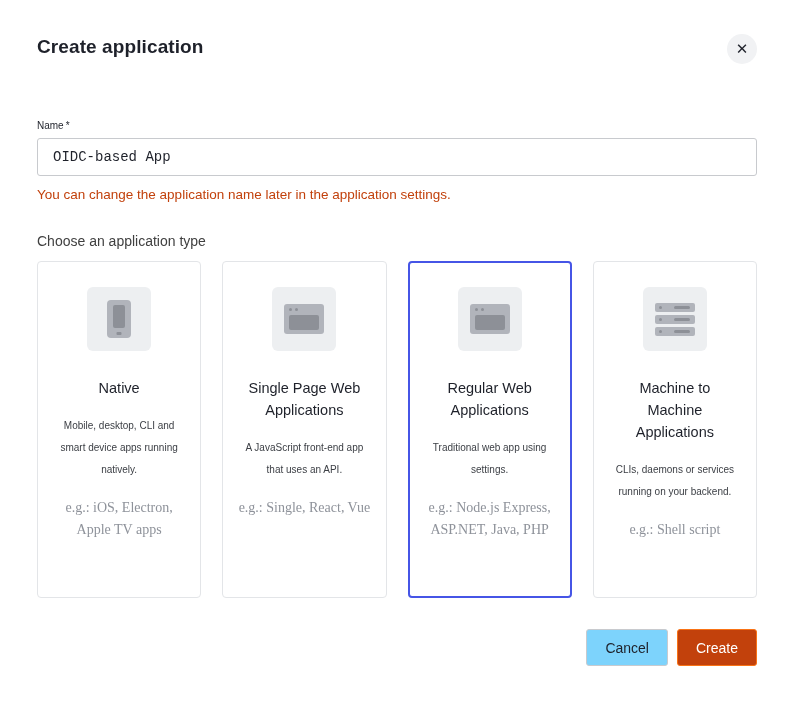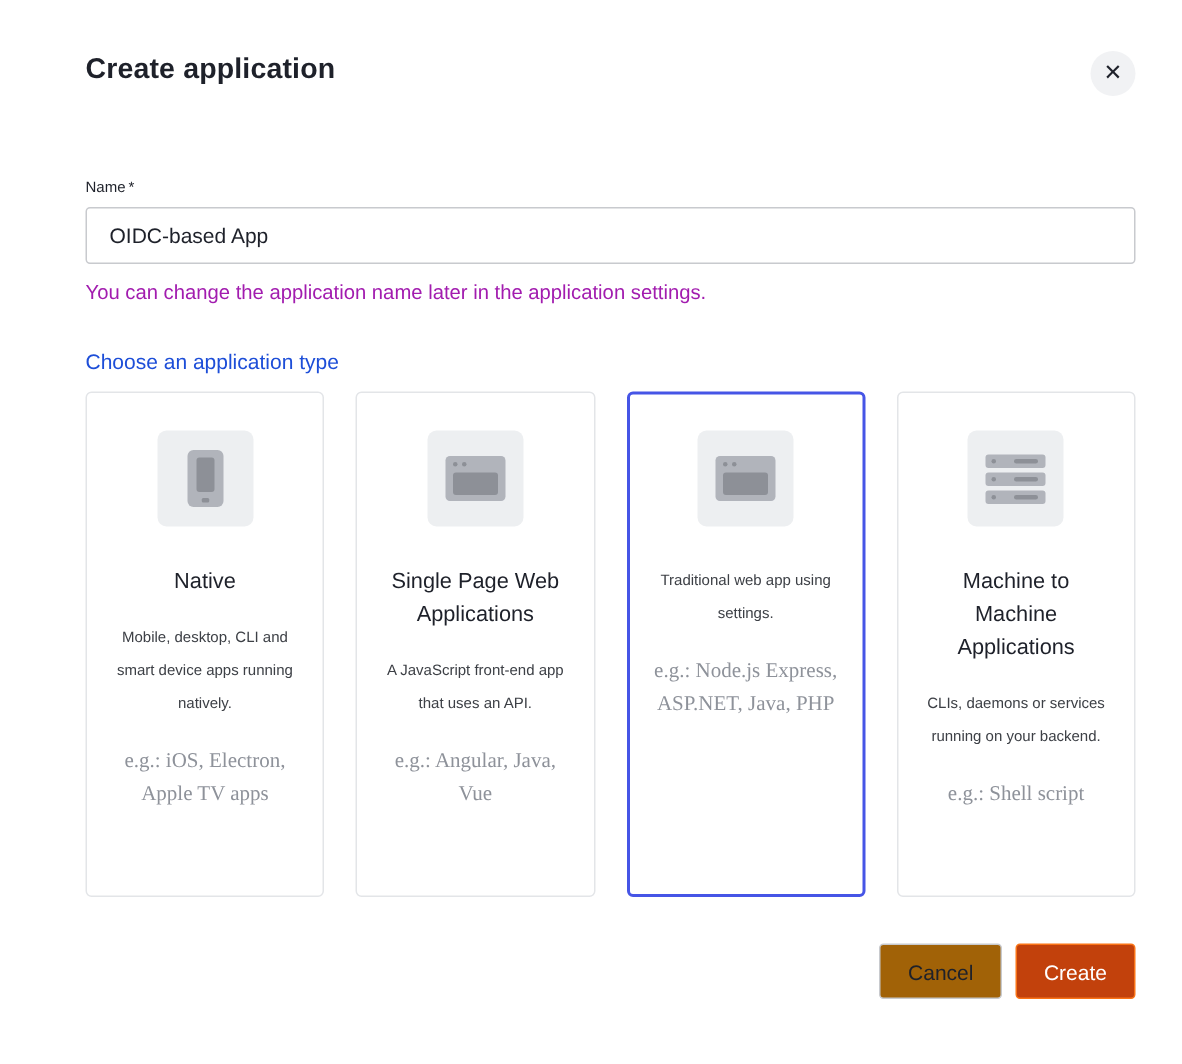--- a/index.html
+++ b/index.html
@@ -5,21 +5,21 @@
   * { margin: 0; padding: 0; box-sizing: border-box; }
   html, body { width: 788px; height: 709px; background: #ffffff; }
   body {
     font-family: "Liberation Sans", "DejaVu Sans", sans-serif;
     color: #1e212a;
   }
   .modal {
     width: 788px;
     height: 709px;
     background: #ffffff;
-    padding: 36px 31px 32px 57px;
+    padding: 36px 31px 32px 37px;
     position: relative;
   }
   
   .modal-header {
     display: flex;
     align-items: flex-start;
     justify-content: space-between;
     margin-bottom: 56px;
   }
   .modal-title {
@@ -50,33 +50,33 @@
   }
   .required-marker { color: #1e212a; margin-left: 2px; }
   .name-input {
     width: 100%;
     height: 38px;
     border: 1px solid #c8cace;
     border-radius: 3px;
     padding: 0 15px;
     font-size: 14px;
     color: #1e212a;
-    font-family: Liberation Sans, sans-serif;
+    font-family: Liberation Mono, monospace;
     outline: none;
   }
   .helper-text {
     margin-top: 11px;
     font-size: 13.5px;
-    color: #a21caf;
+    color: #c2410c;
   }
   
   .type-label {
     margin-top: 31px;
     font-size: 14px;
-    color: #1d4ed8;
+    color: #404040;
   }
   .card-grid {
     margin-top: 12px;
     display: grid;
     grid-template-columns: repeat(4, 1fr);
     gap: 21px;
   }
   .card {
     border: 1px solid #e3e5e8;
     border-radius: 4px;
@@ -204,21 +204,21 @@
   }
   .btn {
     height: 37px;
     border-radius: 3px;
     font-size: 14px;
     font-family: "Liberation Sans", sans-serif;
     cursor: pointer;
     padding: 0 18px;
   }
   .btn-cancel {
-    background: #a16207;
+    background: #7dd3fc;
     border: 1px solid #c8cace;
     color: #1e212a;
   }
   .btn-create {
     background: #c2410c;
     border: 1px solid #f97316;
     color: #ffffff;
   }
 </style>
 </head>
@@ -260,31 +260,32 @@
     <div class="card">
       <div class="icon-tile">
         <div class="browser-shape">
             <div class="browser-dot1"></div>
             <div class="browser-dot2"></div>
             <div class="browser-content"></div>
           </div>
       </div>
       <div class="card-title">Single Page Web Applications</div>
       <div class="card-desc">A JavaScript front-end app that uses an API.</div>
-      <div class="card-examples">e.g.: Angular, Java, Vue</div>
+      <div class="card-examples">e.g.: Single, React, Vue</div>
     </div>
 
     <div class="card selected">
       <div class="icon-tile">
         <div class="browser-shape">
             <div class="browser-dot1"></div>
             <div class="browser-dot2"></div>
             <div class="browser-content"></div>
           </div>
       </div>
+      <div class="card-title">Regular Web Applications</div>
       <div class="card-desc">Traditional web app using settings.</div>
       <div class="card-examples">e.g.: Node.js Express, ASP.NET, Java, PHP</div>
     </div>
 
     <div class="card">
       <div class="icon-tile">
         <div class="server-shape">
             <div class="server-row"></div>
             <div class="server-row"></div>
             <div class="server-row"></div>

